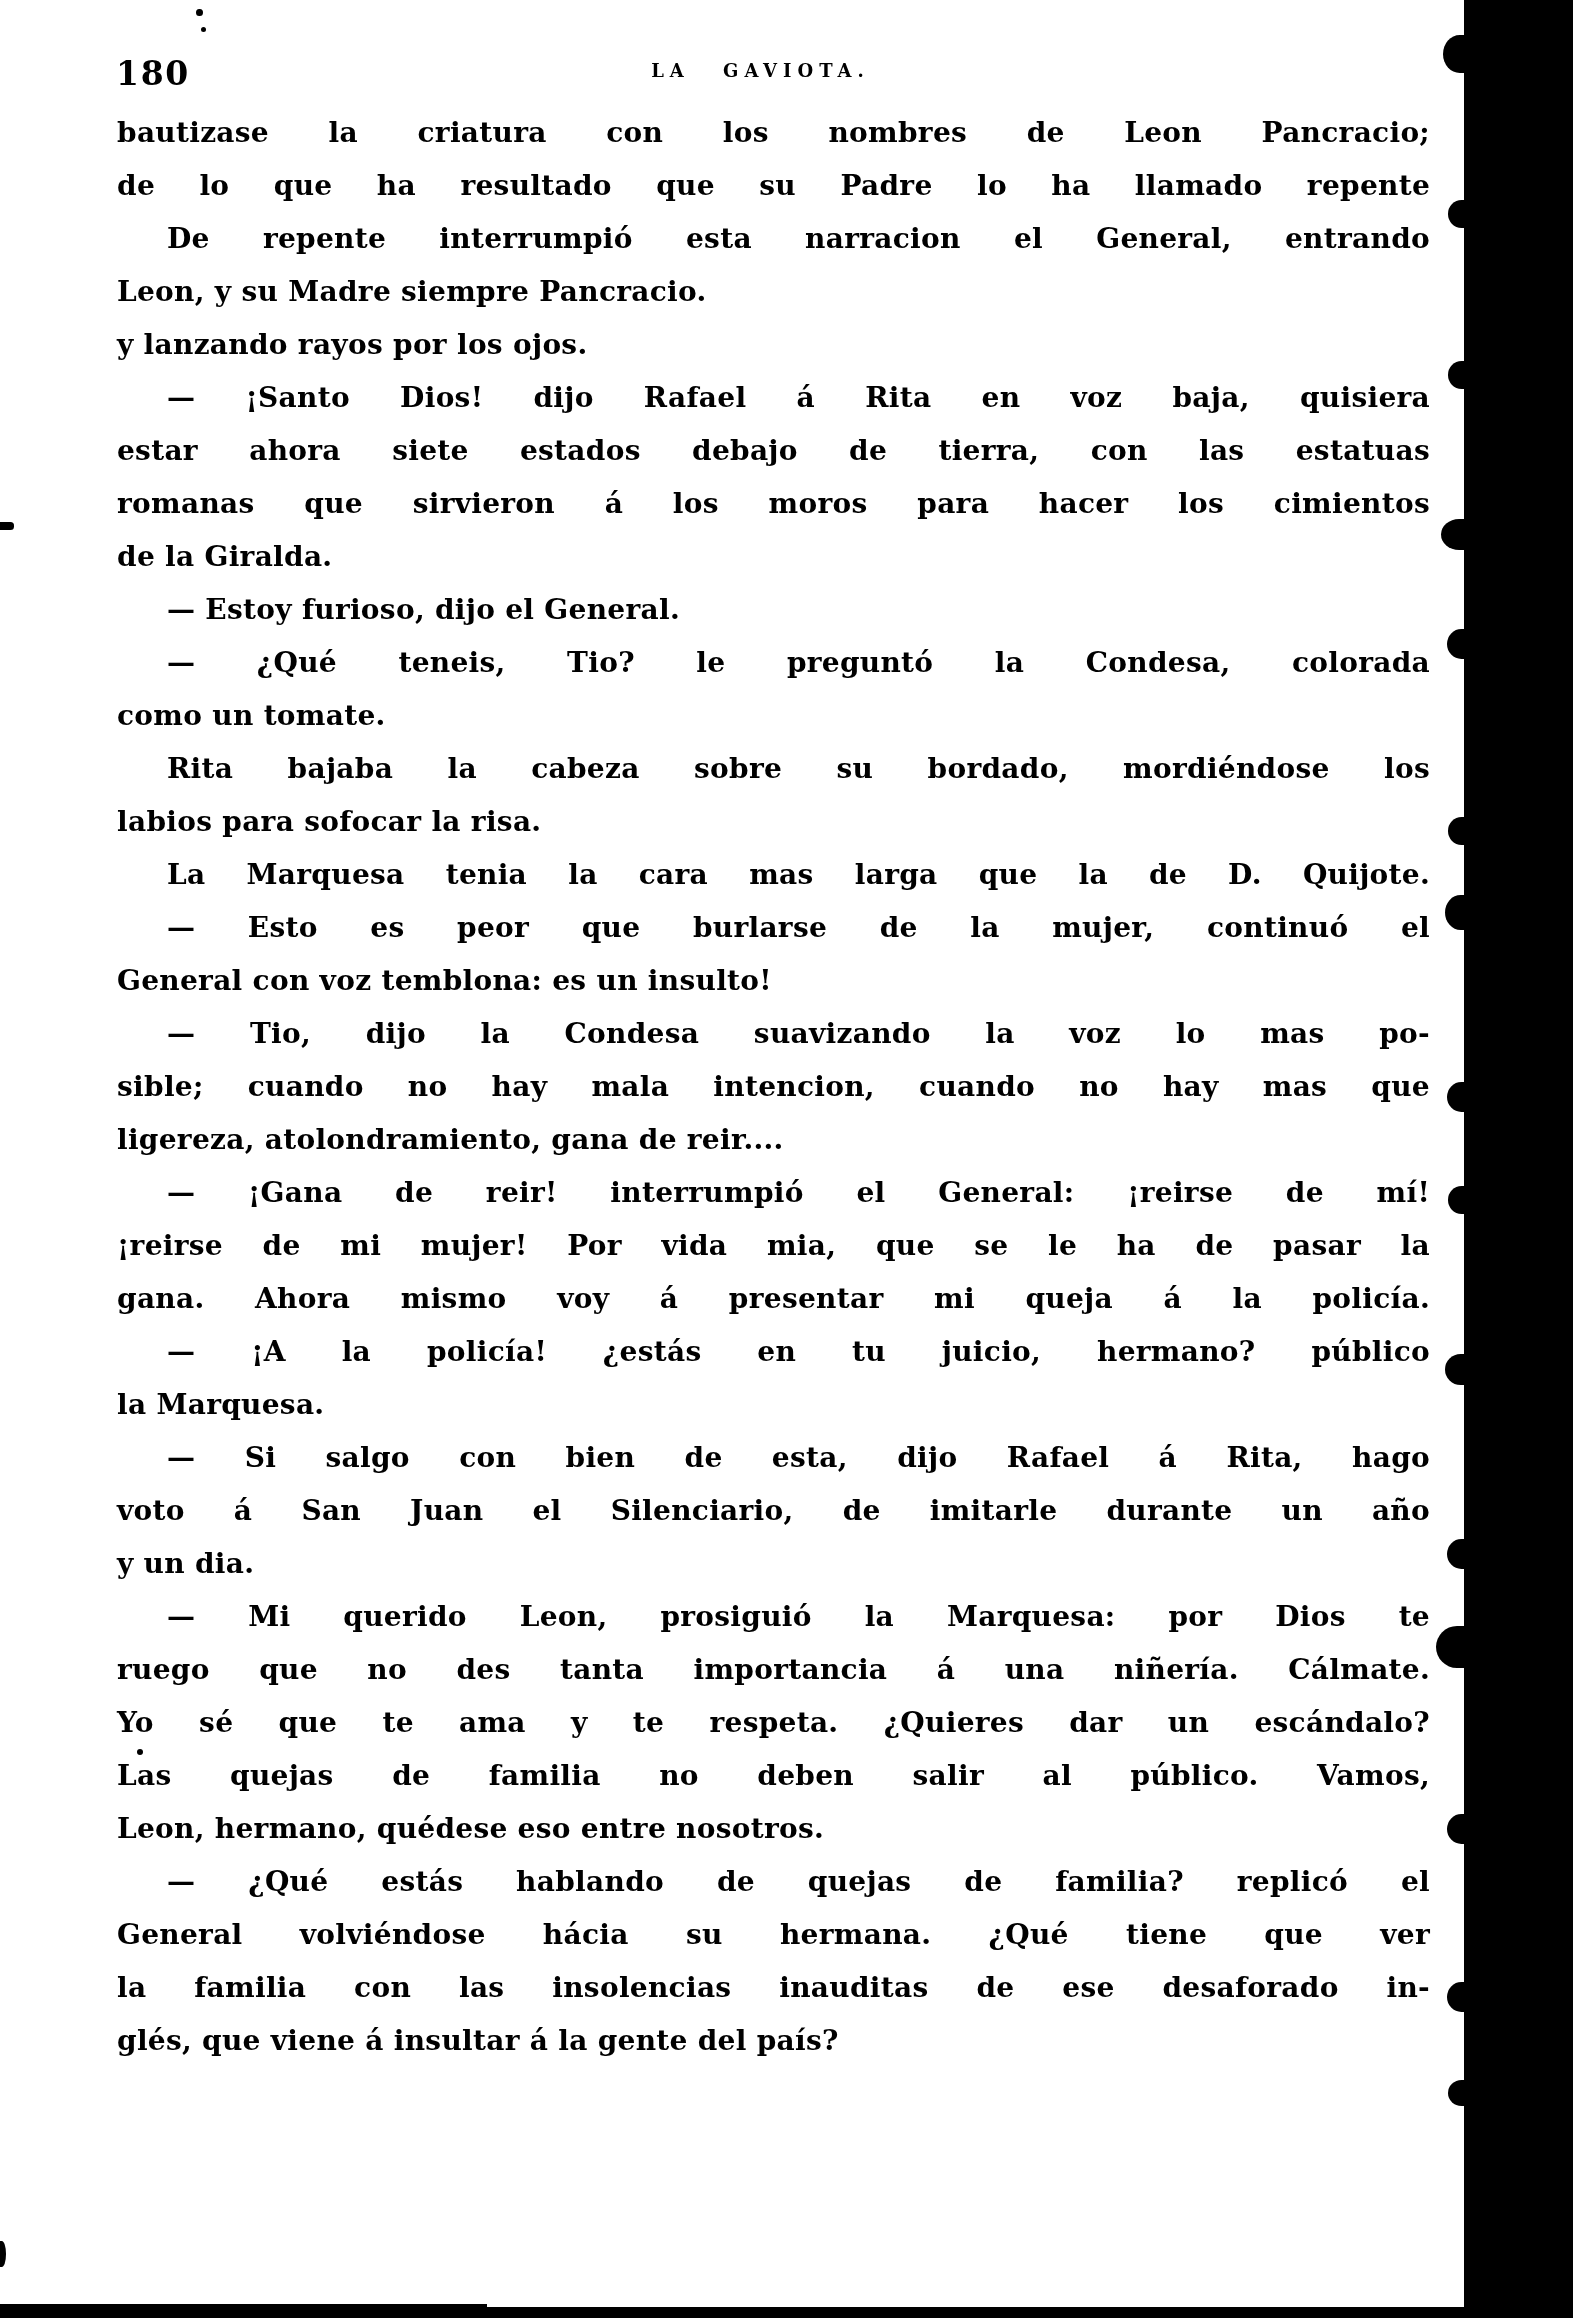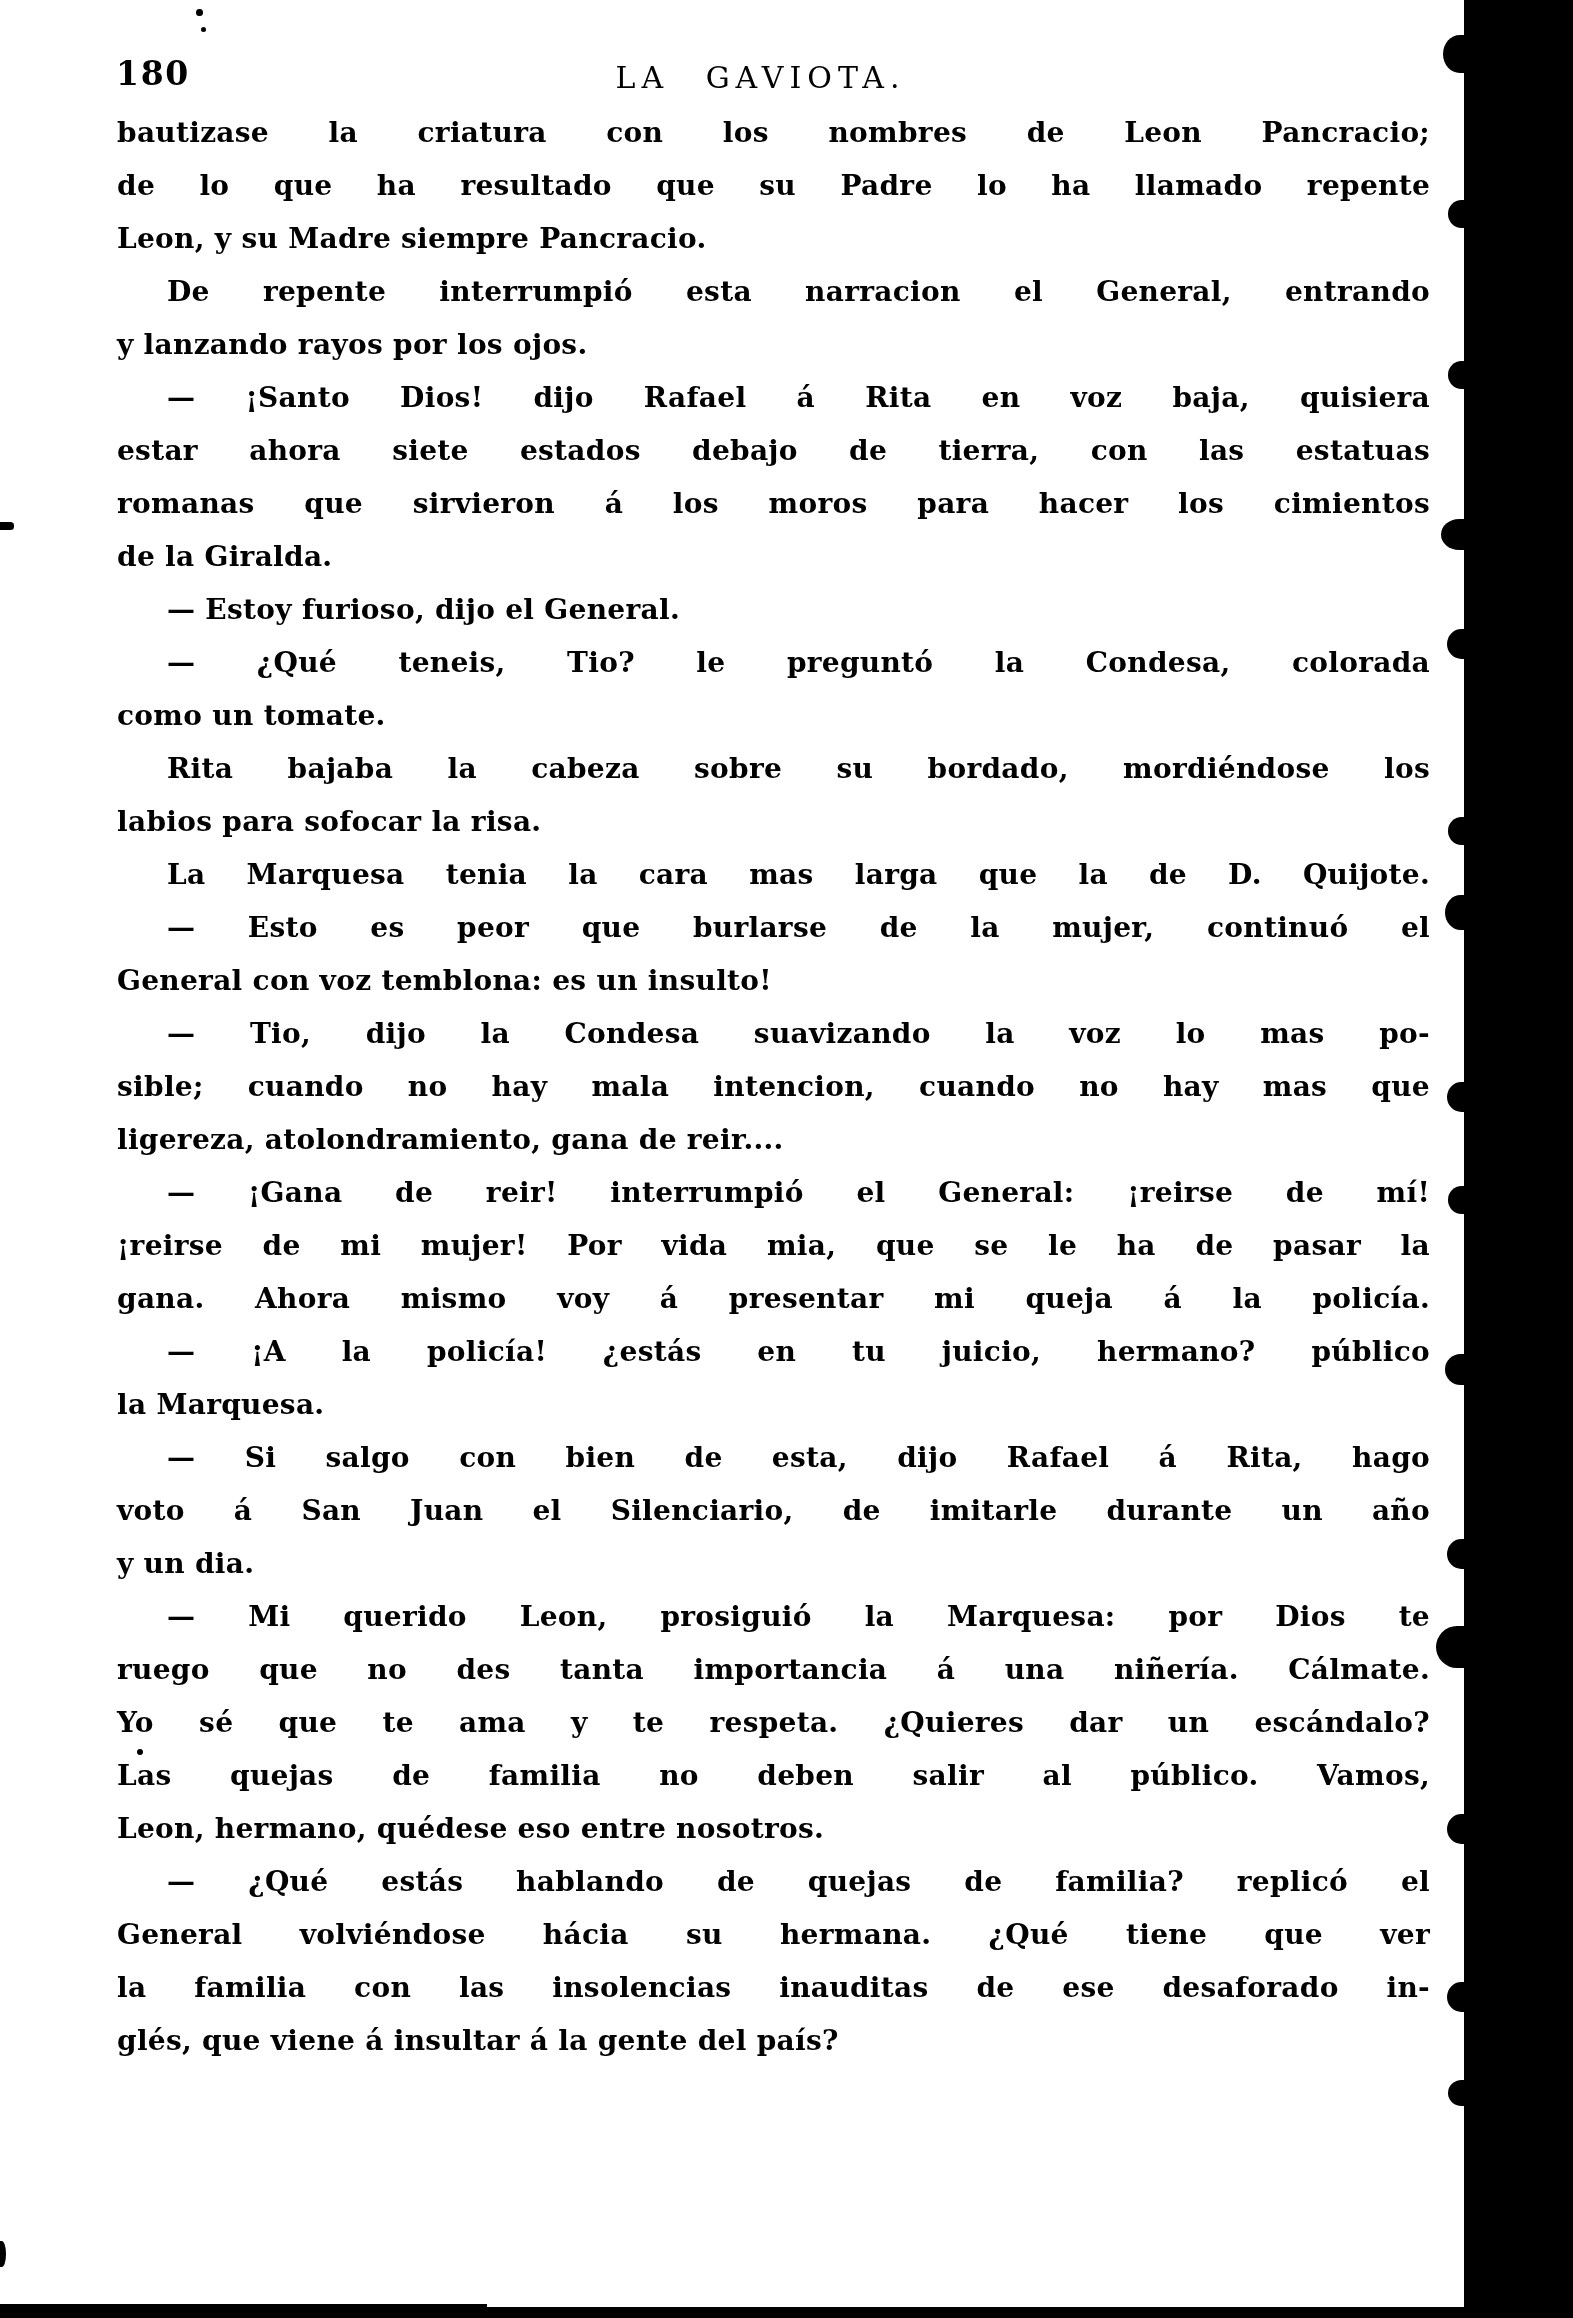--- a/index.html
+++ b/index.html
@@ -23,22 +23,22 @@
     text-align: right;
   }
   .titlewrap {
     position: absolute;
     left: 117px;
     top: 60px;
     width: 1287px;
     text-align: center;
   }
   .runtitle {
-    font-size: 30px;
-    font-weight: normal;
+    font-size: 18px;
+    font-weight: bold;
     letter-spacing: 6px;
     word-spacing: 21px;
   }
   
   .textblock {
     position: absolute;
     left: 117px;
     top: 106px;
     width: 1313px;
   }
@@ -116,22 +116,22 @@
 
   <span class="pagenum">180</span>
 
   <div class="titlewrap">
     <span class="runtitle">LA GAVIOTA.</span>
   </div>
 
   <div class="textblock" id="textblock">
       <div class="line">bautizase la criatura con los nombres de Leon Pancracio;</div>
       <div class="line">de lo que ha resultado que su Padre lo ha llamado repente</div>
+      <div class="line indent">De repente interrumpió esta narracion el General, entrando</div>
       <div class="line last">Leon, y su Madre siempre Pancracio.</div>
-      <div class="line indent">De repente interrumpió esta narracion el General, entrando</div>
       <div class="line last">y lanzando rayos por los ojos.</div>
       <div class="line indent">— ¡Santo Dios! dijo Rafael á Rita en voz baja, quisiera</div>
       <div class="line">estar ahora siete estados debajo de tierra, con las estatuas</div>
       <div class="line">romanas que sirvieron á los moros para hacer los cimientos</div>
       <div class="line last">de la Giralda.</div>
       <div class="line indent last">— Estoy furioso, dijo el General.</div>
       <div class="line indent">— ¿Qué teneis, Tio? le preguntó la Condesa, colorada</div>
       <div class="line last">como un tomate.</div>
       <div class="line indent">Rita bajaba la cabeza sobre su bordado, mordiéndose los</div>
       <div class="line last">labios para sofocar la risa.</div>

